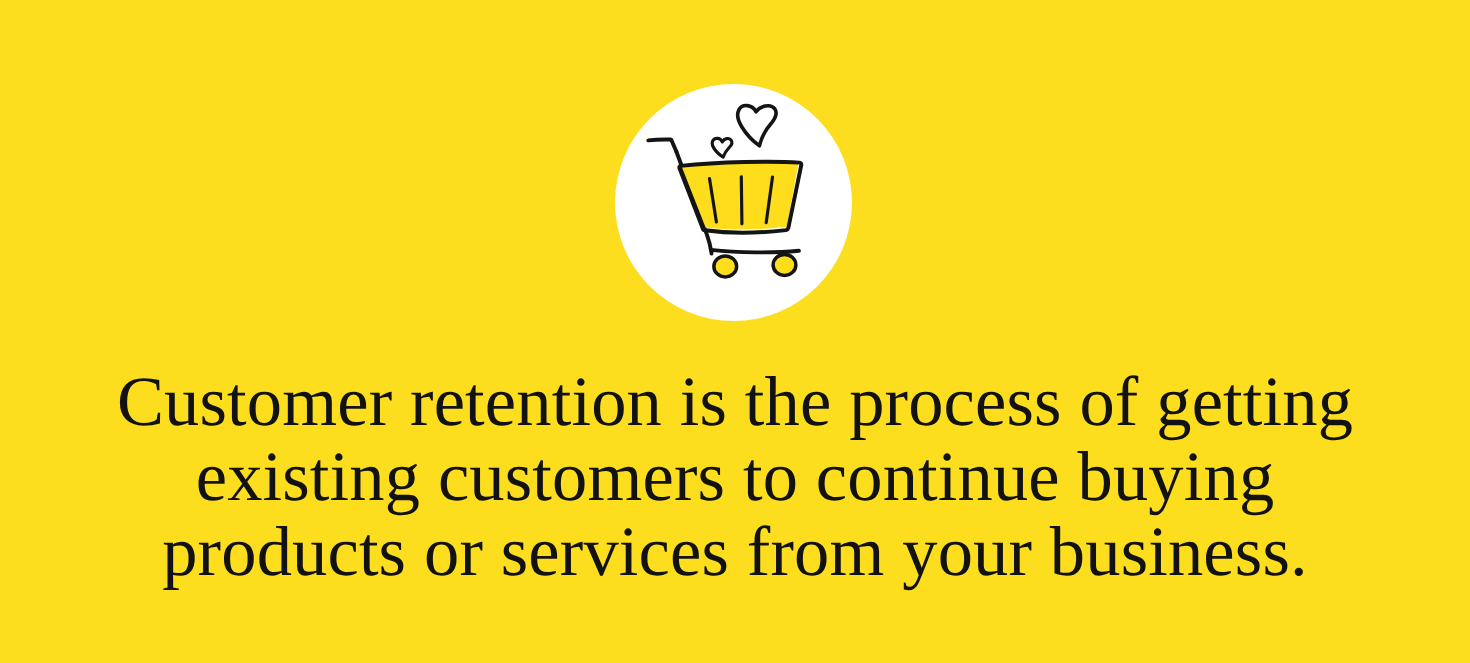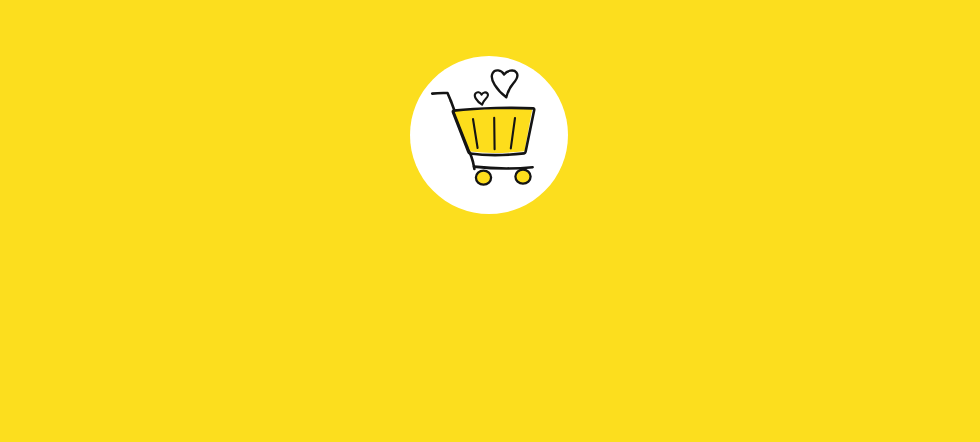--- a/index.html
+++ b/index.html
@@ -85,14 +85,19 @@
       <path d="M84.2 61.8 L84.6 93.2" fill="none" stroke="#141414" stroke-width="2.1" stroke-linecap="round"></path>
       <path d="M105.0 62.0 L100.8 92.4" fill="none" stroke="#141414" stroke-width="2.1" stroke-linecap="round"></path>
 
       <path d="M64.0 110.6 C82 112.6 106 112.8 122.6 111.2" fill="none" stroke="#141414" stroke-width="2.6" stroke-linecap="round"></path>
 
       <ellipse cx="73.5" cy="121.6" rx="7.6" ry="7.0" fill="#FDDD1C" stroke="#141414" stroke-width="2.3"></ellipse>
       <ellipse cx="113.0" cy="120.6" rx="7.6" ry="7.0" fill="#FDDD1C" stroke="#141414" stroke-width="2.3"></ellipse>
     </svg>
   </div>
 
+  <div class="quote-block">
+    <p class="quote-text">Customer retention is the process of getting
+existing customers to continue buying
+products or services from your business.</p>
+  </div>
 
 </div>
 
 </body></html>

